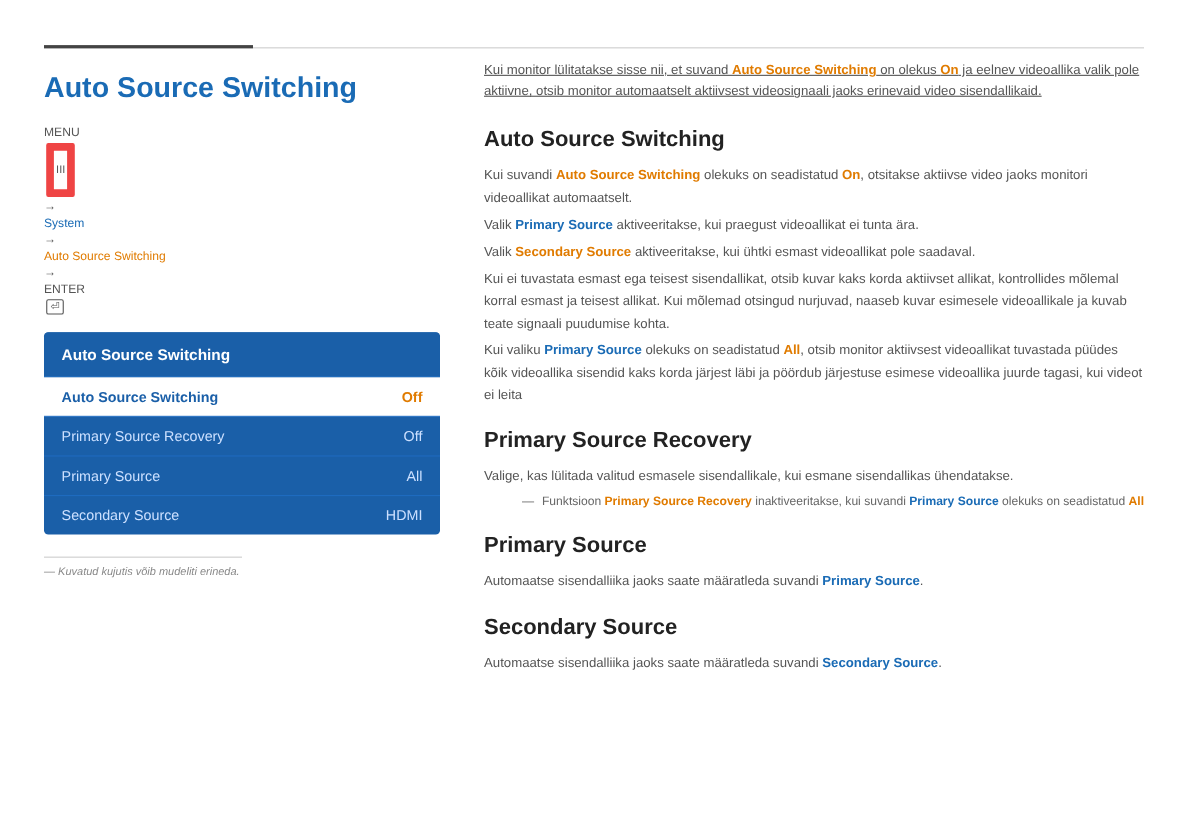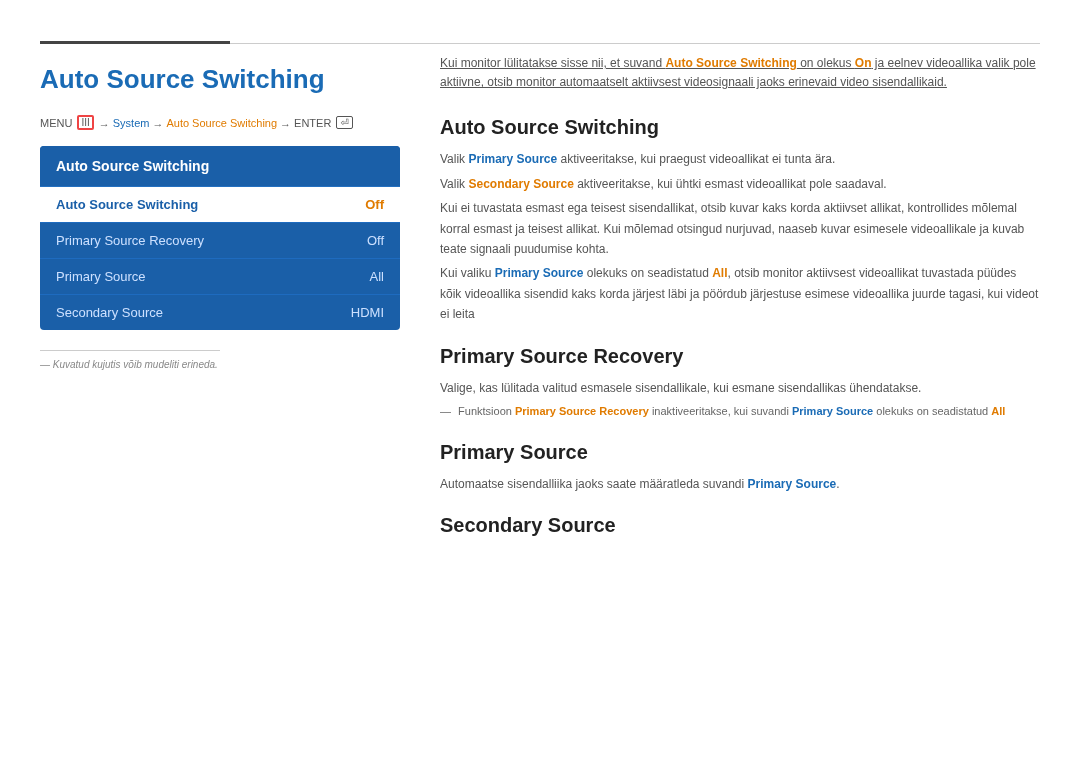--- a/index.html
+++ b/index.html
@@ -29,34 +29,35 @@
       font-weight: bold;
       color: #1a6bb5;
       margin-top: 20px;
       margin-bottom: 20px;
     }
     .menu-path {
       font-size: 11px;
       color: #555;
       margin-bottom: 16px;
       display: flex;
-      align-items: center;
+      align-items: flex-start;
       gap: 3px;
+      flex-direction: column;
     }
     .menu-path .system-link {
       color: #1a6bb5;
     }
     .menu-path .auto-link {
       color: #e07b00;
     }
     .menu-icon {
       display: inline-block;
       font-size: 10px;
-      border: 2px solid #ef4444;
-      padding: 0px 2px;
+      border: 7px solid #ef4444;
+      padding: 12px 2px;
       border-radius: 2px;
       margin: 0 2px;
     }
     .enter-icon {
       display: inline-block;
       font-size: 10px;
       border: 1px solid #555;
       padding: 0px 3px;
       border-radius: 2px;
       margin-left: 2px;
@@ -142,20 +143,21 @@
       font-weight: bold;
     }
     .highlight-blue {
       color: #1a6bb5;
       font-weight: bold;
     }
     .note-line {
       font-size: 11px;
       color: #666;
       margin-top: 0;
+      text-align: right;
     }
     .note-line .dash {
       margin-right: 4px;
     }
   </style>
 </head>
 <body>
 
 <div style="height: 44px; display: flex; align-items: flex-end; padding: 0 40px;">
   <div style="width: 190px; height: 3px; background: #444; margin-right: 0;"></div>
@@ -204,20 +206,21 @@
   </div>
 
   <div class="right-panel">
     <p class="intro-text">
       Kui monitor lülitatakse sisse nii, et suvand <span class="highlight-orange">Auto Source Switching</span> on olekus <span class="highlight-orange">On</span> ja eelnev videoallika valik pole aktiivne, otsib monitor automaatselt aktiivsest videosignaali jaoks erinevaid video sisendallikaid.
     </p>
 
     <div class="section">
       <h2 class="section-heading">Auto Source Switching</h2>
       <div class="section-body">
+        <p>Kui suvandi <span class="highlight-orange">Auto Source Switching</span> olekuks on seadistatud <span class="highlight-orange">On</span>, otsitakse aktiivse video jaoks monitori videoallikat automaatselt.</p>
         <p>Valik <span class="highlight-blue">Primary Source</span> aktiveeritakse, kui praegust videoallikat ei tunta ära.</p>
         <p>Valik <span class="highlight-orange">Secondary Source</span> aktiveeritakse, kui ühtki esmast videoallikat pole saadaval.</p>
         <p>Kui ei tuvastata esmast ega teisest sisendallikat, otsib kuvar kaks korda aktiivset allikat, kontrollides mõlemal korral esmast ja teisest allikat. Kui mõlemad otsingud nurjuvad, naaseb kuvar esimesele videoallikale ja kuvab teate signaali puudumise kohta.</p>
         <p>Kui valiku <span class="highlight-blue">Primary Source</span> olekuks on seadistatud <span class="highlight-orange">All</span>, otsib monitor aktiivsest videoallikat tuvastada püüdes kõik videoallika sisendid kaks korda järjest läbi ja pöördub järjestuse esimese videoallika juurde tagasi, kui videot ei leita</p>
       </div>
     </div>
 
     <div class="section">
       <h2 class="section-heading">Primary Source Recovery</h2>
       <div class="section-body">
@@ -228,15 +231,18 @@
 
     <div class="section">
       <h2 class="section-heading">Primary Source</h2>
       <div class="section-body">
         <p>Automaatse sisendalliika jaoks saate määratleda suvandi <span class="highlight-blue">Primary Source</span>.</p>
       </div>
     </div>
 
     <div class="section">
       <h2 class="section-heading">Secondary Source</h2>
+      <div class="section-body">
+        <p>Automaatse sisendalliika jaoks saate määratleda suvandi <span class="highlight-blue">Secondary Source</span>.</p>
+      </div>
     </div>
   </div>
 </div>
 
 </body></html>

